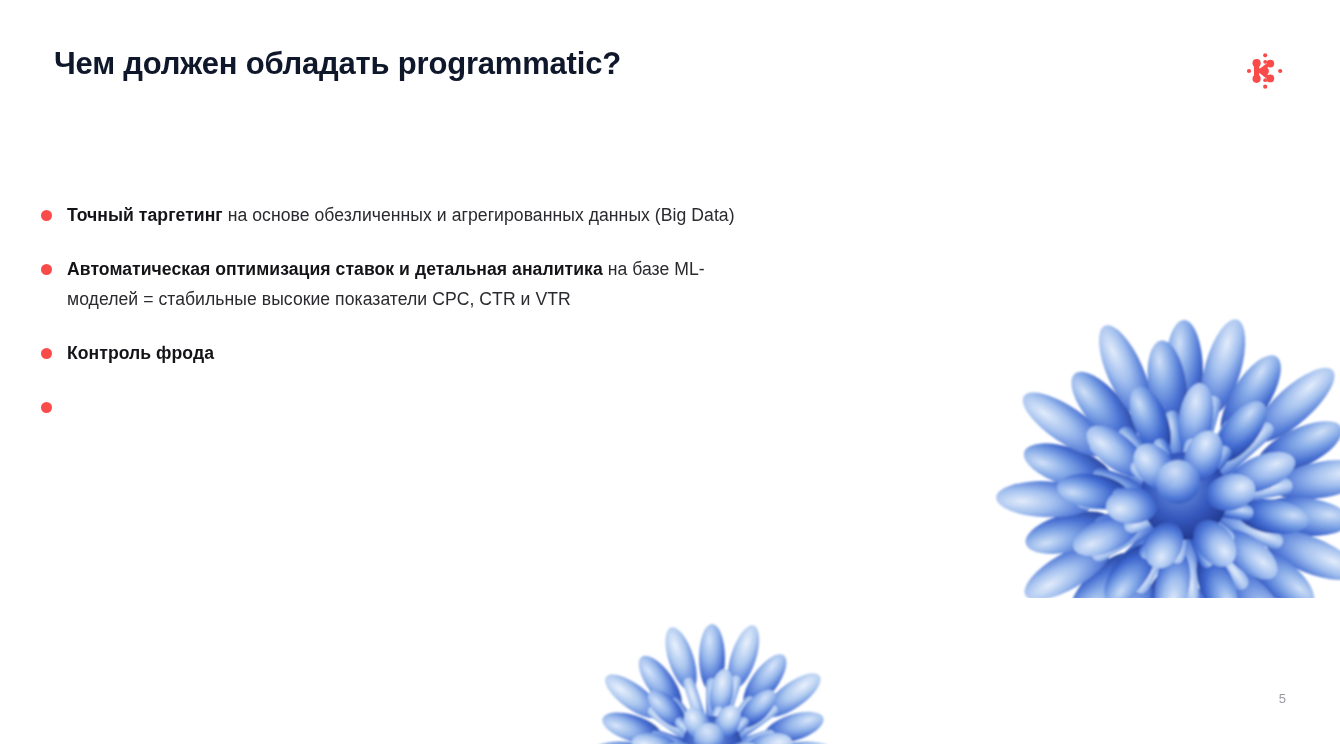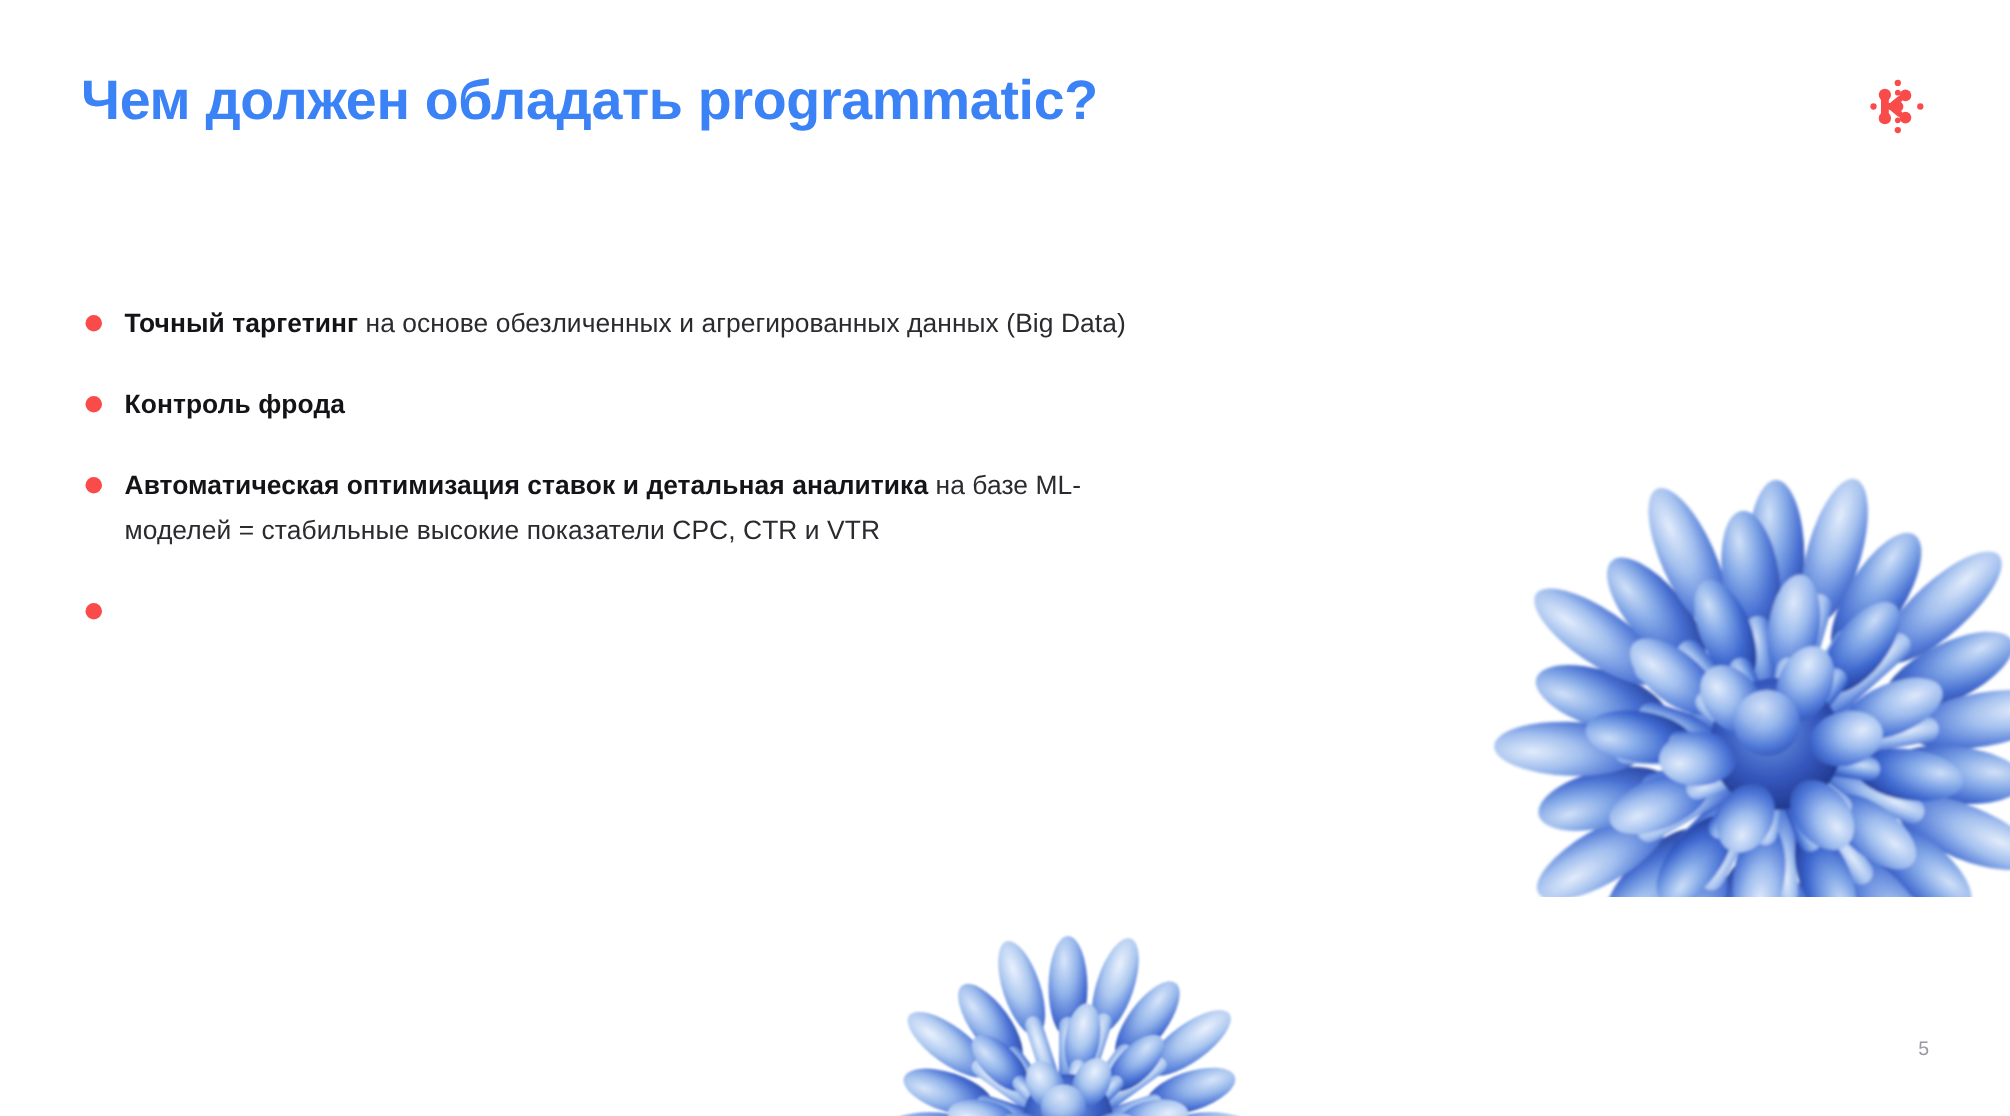--- a/index.html
+++ b/index.html
@@ -21,32 +21,32 @@
     height: 744px;
     background: #ffffff;
     overflow: hidden;
   }
 
   
   .slide-title {
     position: absolute;
     left: 54px;
     top: 46px;
-    font-size: 37px;
+    font-size: 31px;
     font-weight: 700;
     letter-spacing: -0.2px;
-    color: #3b82f6;
+    color: #0f172a;
     line-height: 1.15;
     white-space: nowrap;
   }
 
   
   .bullet-list {
     position: absolute;
-    left: 56px;
+    left: 40px;
     top: 200px;
     width: 700px;
   }
   .bullet-item {
     position: relative;
     padding-left: 27px;
     margin-bottom: 24px;
     font-size: 17.6px;
     line-height: 30px;
     color: #1c1c20;
@@ -148,26 +148,26 @@
   <div class="bullet-list">
 
     <div class="bullet-item">
       <span class="bullet-dot"></span>
       <span class="bullet-lead">Точный таргетинг</span><span class="bullet-rest"> на основе обезличенных и агрегированных данных (Big Data)</span>
     </div>
 
 
     <div class="bullet-item">
       <span class="bullet-dot"></span>
-      <span class="bullet-lead">Контроль фрода</span><span class="bullet-rest"></span>
+      <span class="bullet-lead">Автоматическая оптимизация ставок и детальная аналитика</span><span class="bullet-rest"> на базе ML-моделей = стабильные высокие показатели CPC, CTR и VTR</span>
     </div>
 
     <div class="bullet-item">
       <span class="bullet-dot"></span>
-      <span class="bullet-lead">Автоматическая оптимизация ставок и детальная аналитика</span><span class="bullet-rest"> на базе ML-моделей = стабильные высокие показатели CPC, CTR и VTR</span>
+      <span class="bullet-lead">Контроль фрода</span><span class="bullet-rest"></span>
     </div>
 
     <div class="bullet-item">
       <span class="bullet-dot"></span>
       <span class="bullet-rest"></span>
     </div>
 
   </div>
 
   <div class="burst burst-main">

